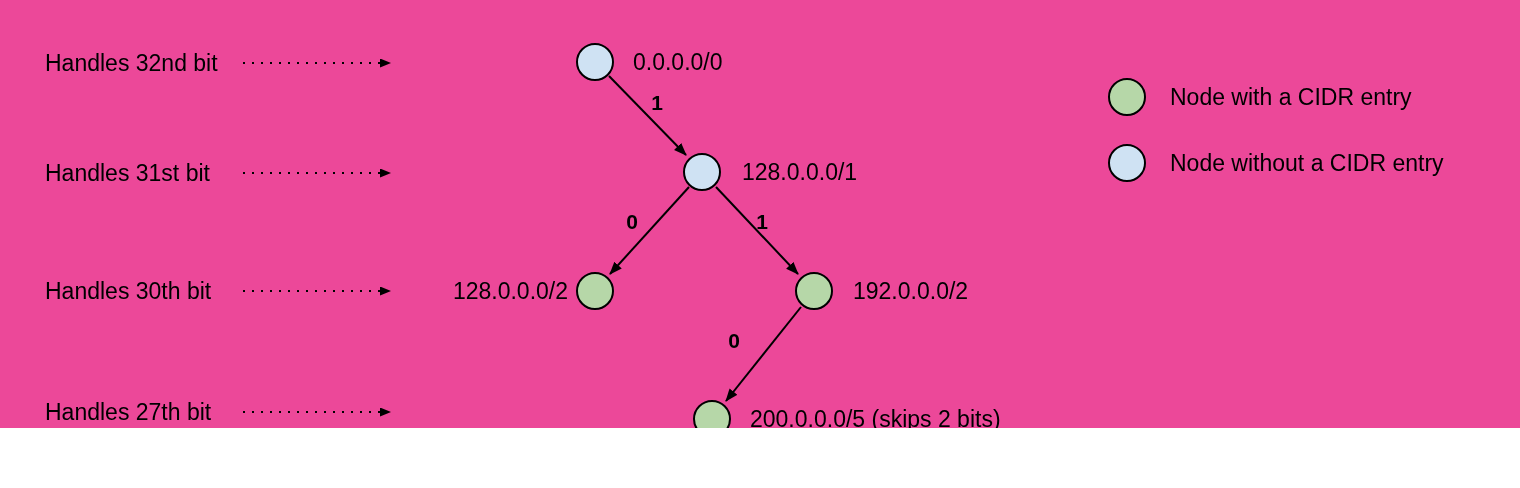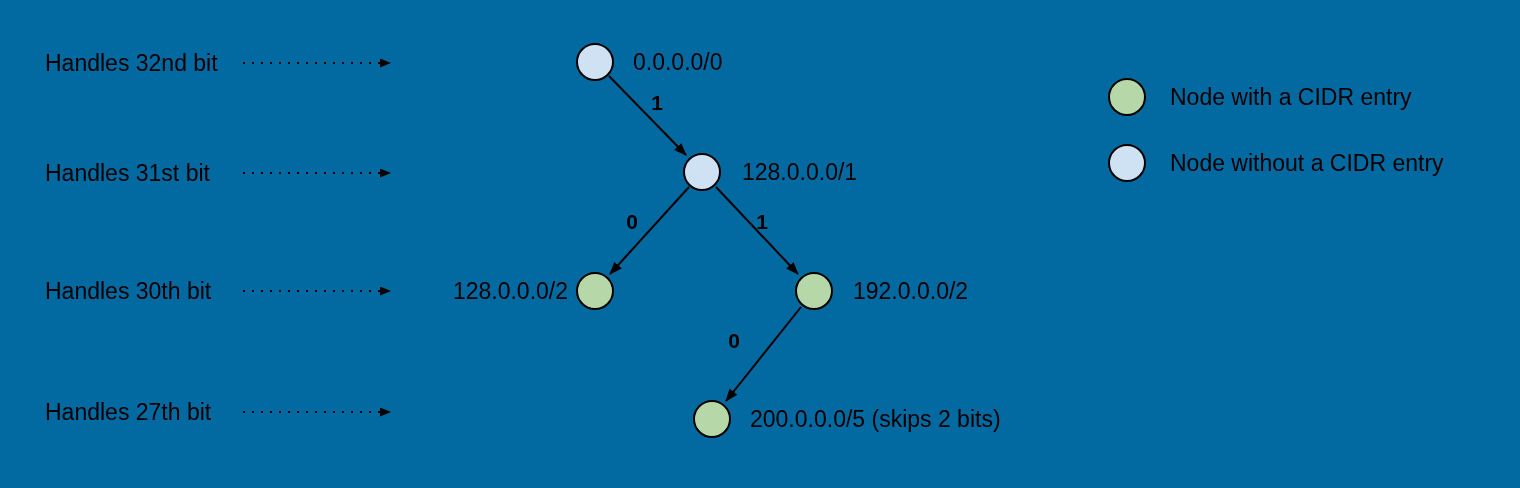--- a/index.html
+++ b/index.html
@@ -1,20 +1,20 @@
 <!DOCTYPE html>
 <html><head>
 <meta charset="utf-8">
 <style>
   html, body { margin: 0; padding: 0; background: #ffffff; }
   .stage {
     position: relative;
     width: 1520px;
-    height: 488px;
-    background: #0369a1;
+    height: 428px;
+    background: #ec4899;
     overflow: hidden;
   }
   svg { display: block; }
   text {
     font-family: "Liberation Sans", sans-serif;
     font-size: 23px;
     fill: #000000;
   }
   .edge-bit {
     font-weight: bold;

